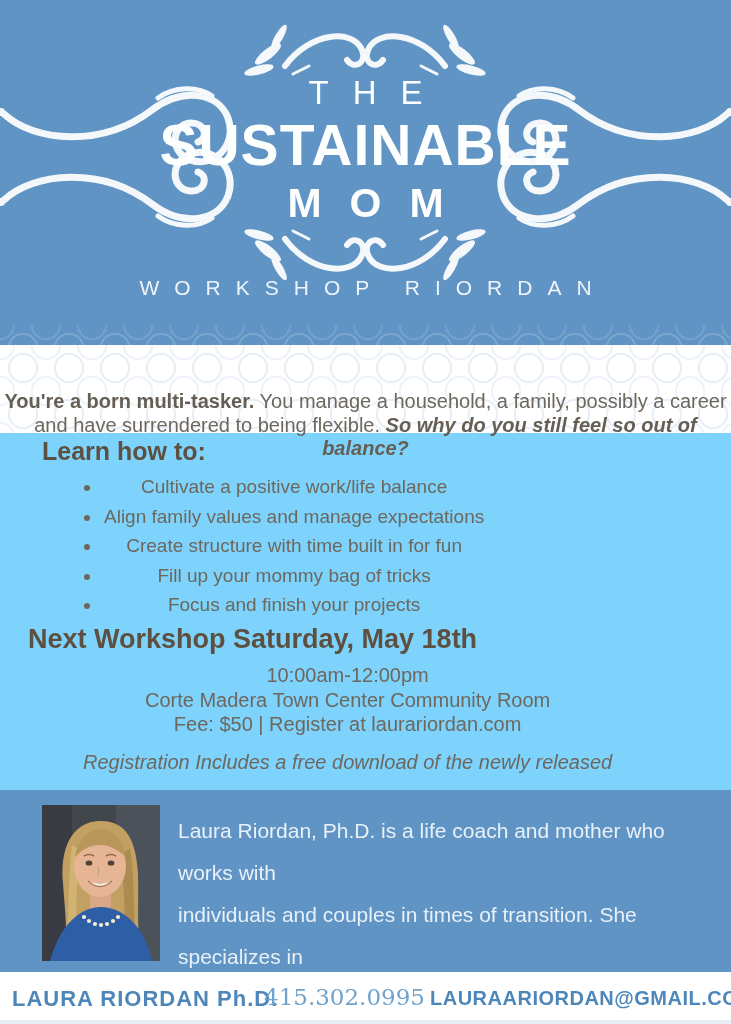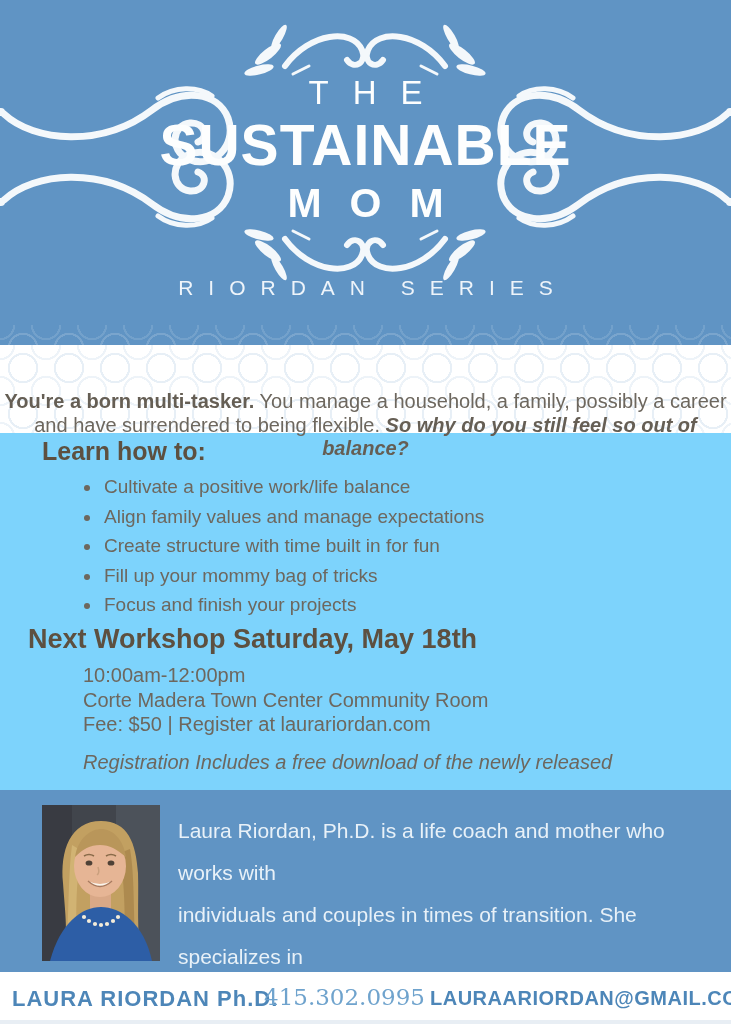--- a/index.html
+++ b/index.html
@@ -40,25 +40,25 @@
   .intro{
     position:absolute;top:370px;left:0;width:731px;text-align:center;
     font-size:20px;line-height:23.5px;color:#6d675e;
   }
   .intro b{color:#655e54;}
   .intro .emph{font-weight:bold;font-style:italic;color:#655e54;}
   
   .learn{position:absolute;top:437px;left:42px;}
   .learn h2{margin:0;font-size:25px;font-weight:bold;color:#5d5040;}
   .learn ul{margin:6px 0 0 45px;padding-left:15px;color:#6d675e;}
-  .learn li{font-size:19px;line-height:29.5px;padding-left:2px;}
+  .learn li{font-size:19px;line-height:29.5px;padding-left:2px;text-align:center;}
   
   .workshop{position:absolute;top:624px;left:28px;}
   .workshop h2{margin:0;font-size:27px;font-weight:bold;color:#5d5040;}
-  .w-details{margin:8px 0 0 55px;font-size:20px;line-height:24.5px;color:#6d675e;}
+  .w-details{margin:8px 0 0 55px;font-size:20px;line-height:24.5px;color:#6d675e;text-align:center;}
   .w-note{margin:14px 0 0 55px;font-size:20px;font-style:italic;color:#6d675e;}
   .w-book{margin:1px 0 0 55px;font-size:23px;font-weight:bold;color:#564a3a;}
   
   .bio{
     position:absolute;top:790px;left:0;width:731px;height:182px;background:#6094c4;
   }
   .photo{position:absolute;left:42px;top:15px;width:118px;height:156px;display:block;}
   .bio-text{
     position:absolute;left:178px;top:20px;width:530px;
     font-size:21px;line-height:42px;color:#e8f1f8;
@@ -103,21 +103,21 @@
       <use href="#swirl" transform="translate(579,62) scale(-1,1)"></use>
       <use href="#swirl" transform="translate(152,252) scale(1,-1)"></use>
       <use href="#swirl" transform="translate(579,252) scale(-1,-1)"></use>
       <use href="#fan" transform="translate(365,58)"></use>
       <use href="#fan" transform="translate(365,247) scale(1,-1)"></use>
     </svg>
 
     <div class="hero-text t-the">THE</div>
     <div class="hero-text t-sus">SUSTAINABLE</div>
     <div class="hero-text t-mom">MOM</div>
-    <div class="hero-text t-series">RIORDAN SERIES</div>
+    <div class="hero-text t-series">WORKSHOP RIORDAN</div>
 
     <div class="hero-pattern-strip"></div>
   </div>
 
   <div class="band"></div>
   <p class="intro">
     <b>You're a born multi-tasker.</b><span> You manage a household, a family, possibly a career</span><br>
     <span>and have surrendered to being flexible. </span><span class="emph">So why do you still feel so out of balance?</span>
   </p>
 

